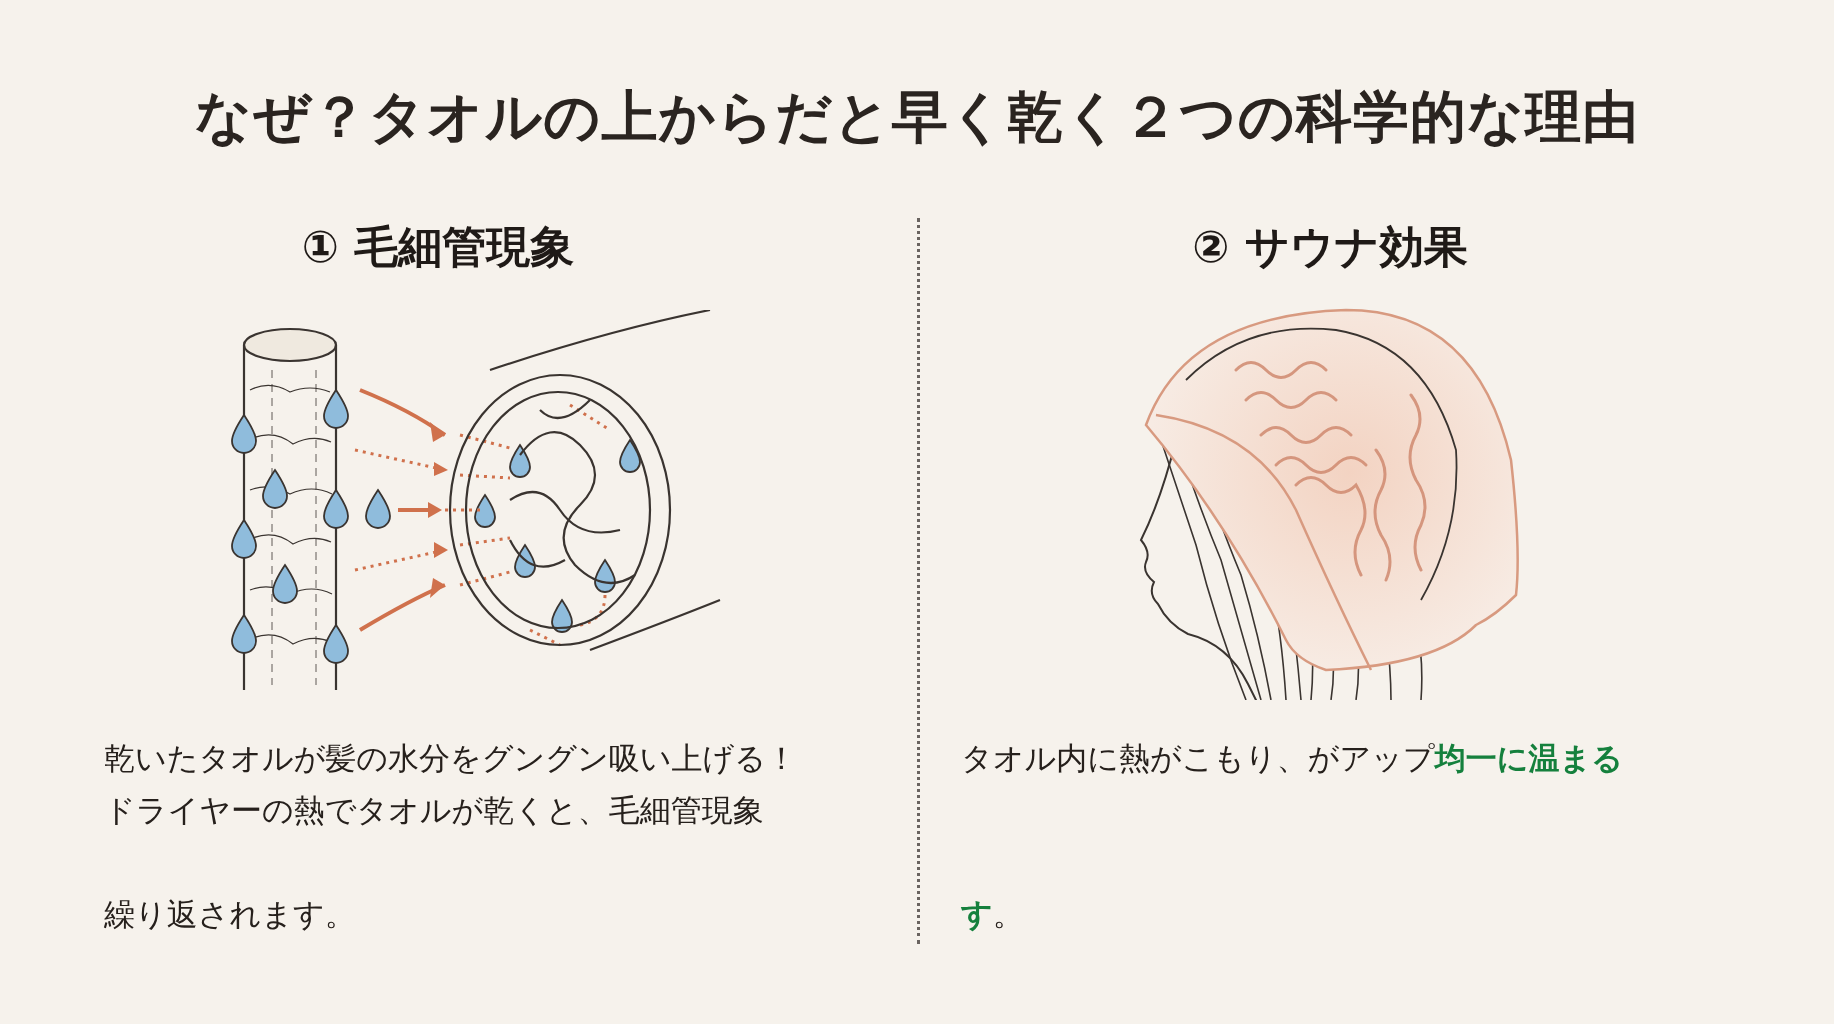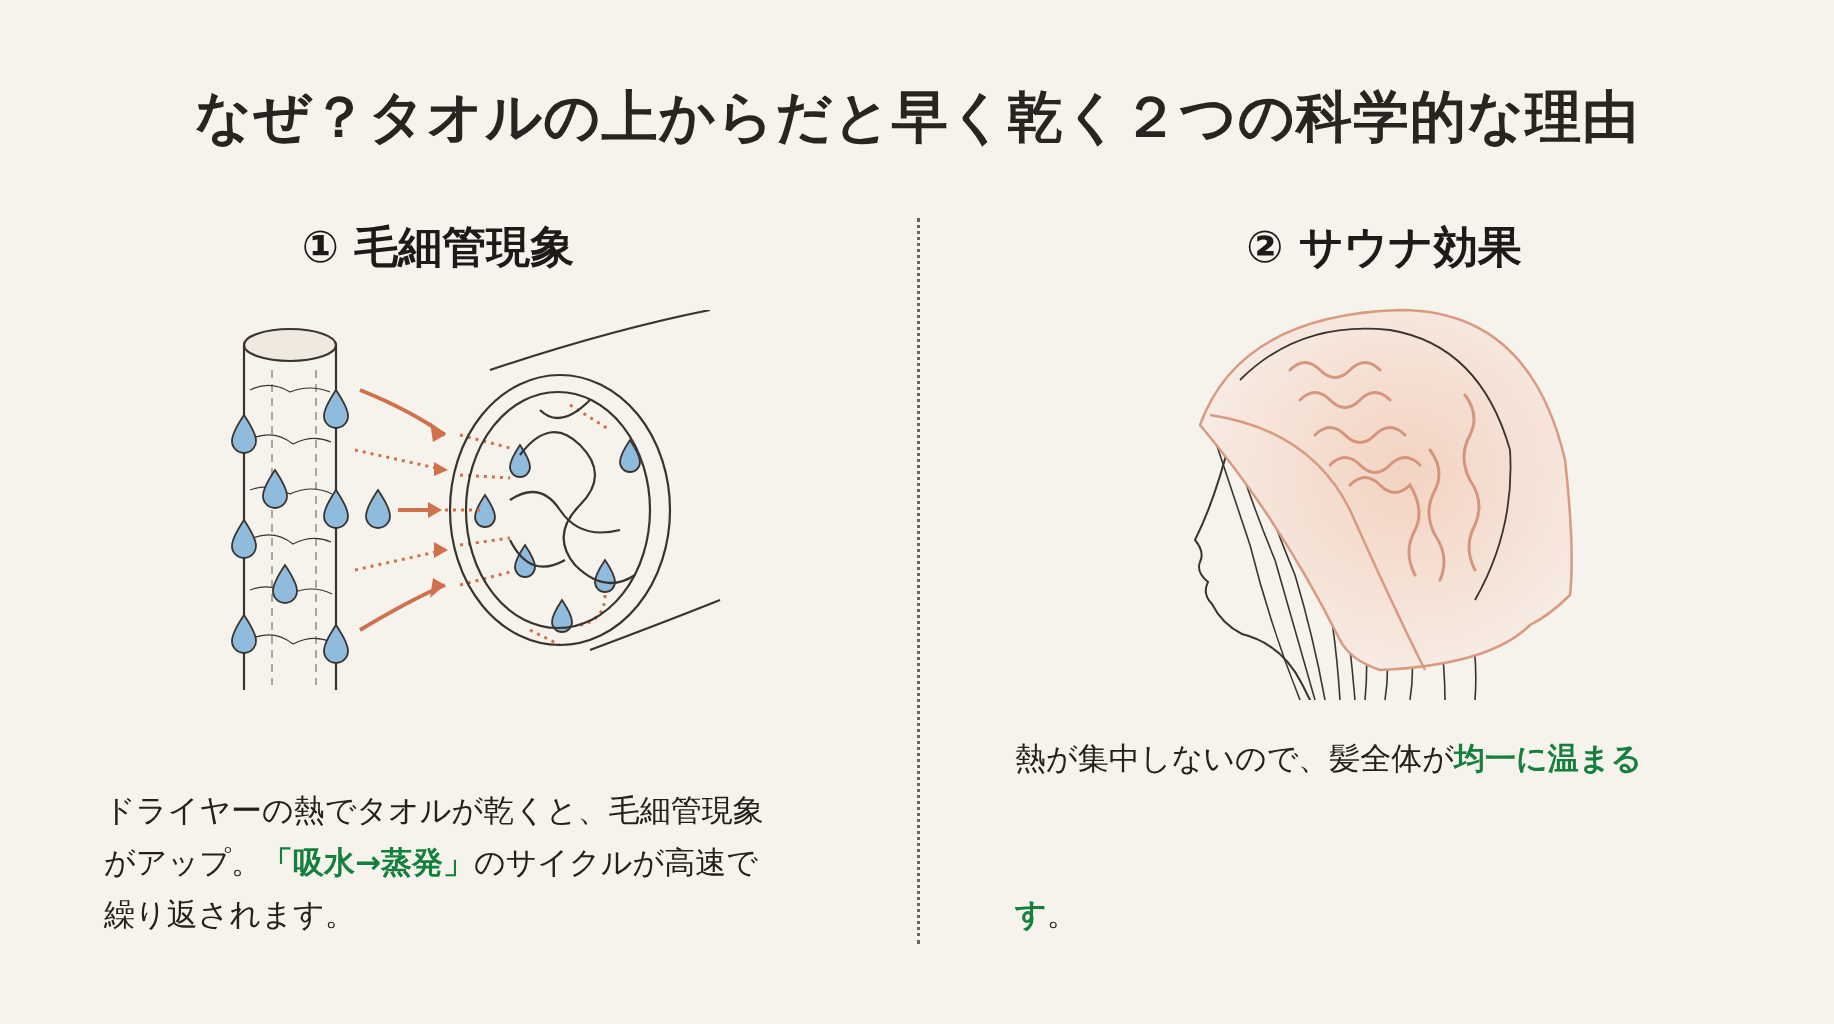--- a/index.html
+++ b/index.html
@@ -14,21 +14,21 @@
       position: absolute; left: 0; top: 80px; width: 1834px;
       text-align: center; font-size: 56px; font-weight: bold; letter-spacing: 1px;
       color: #2a2420;
     }
     .divider {
       position: absolute; left: 917px; top: 218px; height: 726px; width: 0;
       border-left: 3px dotted #6a6460;
     }
     .panel { position: absolute; top: 210px; width: 900px; height: 760px; }
     .panel.left { left: 0; padding-left: 8px; }
-    .panel.right { left: 934px; }
+    .panel.right { left: 880px; }
     .panel-title {
       position: absolute; top: 8px; width: 100%;
       text-align: center; font-size: 44px; font-weight: bold; color: #1f1a17;
     }
     .panel.left .panel-title { left: -12px; }
     .panel.right .panel-title { left: 0px; }
     .illust { position: absolute; }
     .panel.left .illust { left: 220px; top: 100px; width: 520px; height: 390px; }
     .panel.right .illust { left: 236px; top: 90px; width: 420px; height: 400px; }
     .body-text {
@@ -118,23 +118,23 @@
         <ellipse cx="340" cy="200" rx="110" ry="135"></ellipse>
         <ellipse cx="338" cy="200" rx="92" ry="118"></ellipse>
         <path d="M300 145 q30 -40 60 -10 q30 30 0 60 q-30 30 -5 60 q30 30 60 10"></path>
         <path d="M290 190 q30 -20 50 10 q20 30 60 20"></path>
         <path d="M320 100 q20 20 50 -10"></path>
         <path d="M290 230 q20 40 55 20"></path>
       </g>
     </svg>
 
     <p class="body-text">
+      <span><span>乾いたタオルが髪の水分をグングン吸い上げる！</span></span><br>
+      <span><span>ドライヤーの熱でタオルが乾くと、毛細管現象</span></span><br>
       <br>
-      <span><span>ドライヤーの熱でタオルが乾くと、毛細管現象</span></span><br>
-      <span><span>がアップ。</span><span class="hl">「吸水→蒸発」</span><span>のサイクルが高速で</span></span><br>
       <span><span>繰り返されます。</span></span>
     </p>
   </section>
 
   <section class="panel right">
     <h2 class="panel-title">
       <span>②</span>
       <span>サウナ効果</span>
     </h2>
 
@@ -170,20 +170,20 @@
         <path d="M130 100 q15 -15 30 0 q15 15 30 0 q15 -15 30 0"></path>
         <path d="M145 135 q15 -15 30 0 q15 15 30 0 q15 -15 30 0"></path>
         <path d="M160 165 q15 -15 30 0 q15 15 30 0 q15 -15 30 0"></path>
         <path d="M180 185 q15 -15 30 0 q15 15 30 0 q15 25 5 45 q-12 22 0 45"></path>
         <path d="M295 95 q15 20 5 40 q-12 22 0 45 q15 22 5 45 q-12 22 0 45"></path>
         <path d="M260 150 q15 20 5 40 q-12 22 0 45 q15 22 5 45"></path>
       </g>
     </svg>
 
     <p class="body-text">
-      <span><span>熱が集中しないので、髪全体が</span><span class="hl">均一に温まる</span></span><br>
+      <span><span>タオル内に熱がこもり、がアップ</span><span class="hl">均一に温まる</span></span><br>
       <br>
       <br>
       <span><span class="hl">す</span><span>。</span></span>
     </p>
   </section>
 
 </div>
 
 </body></html>

